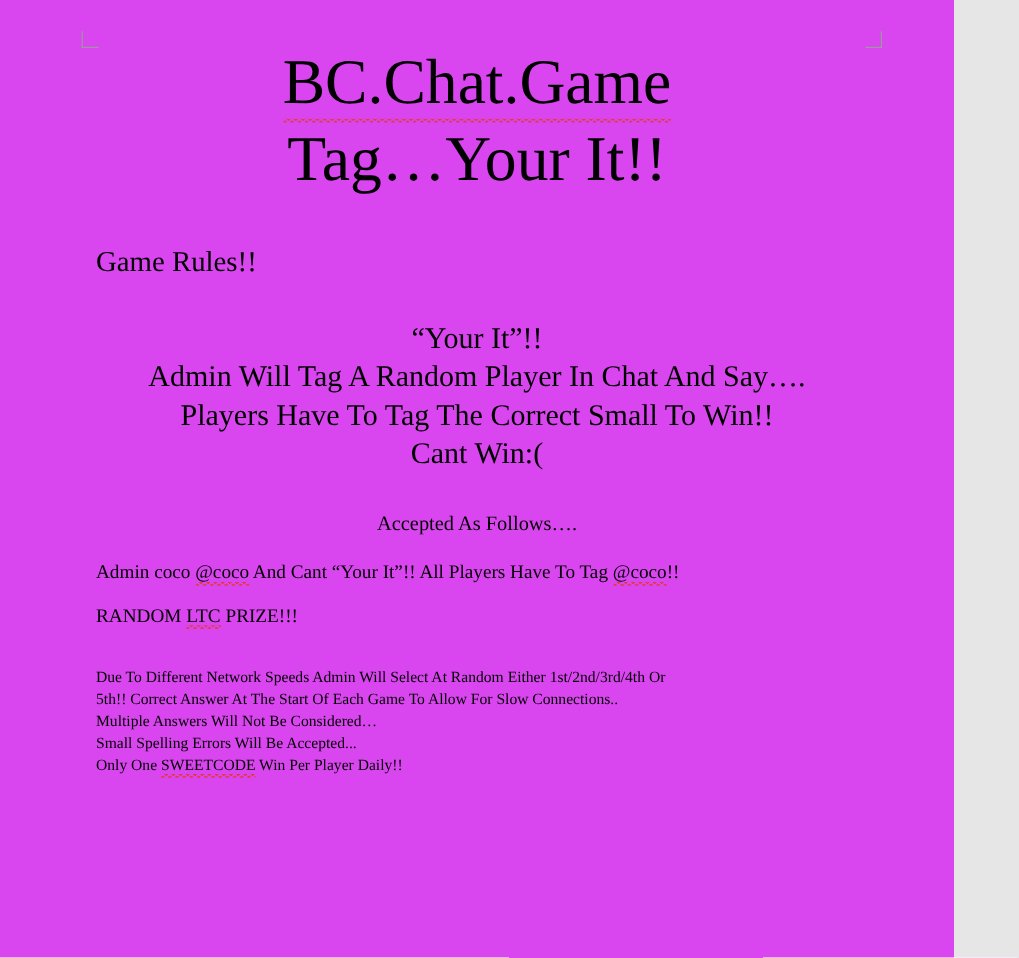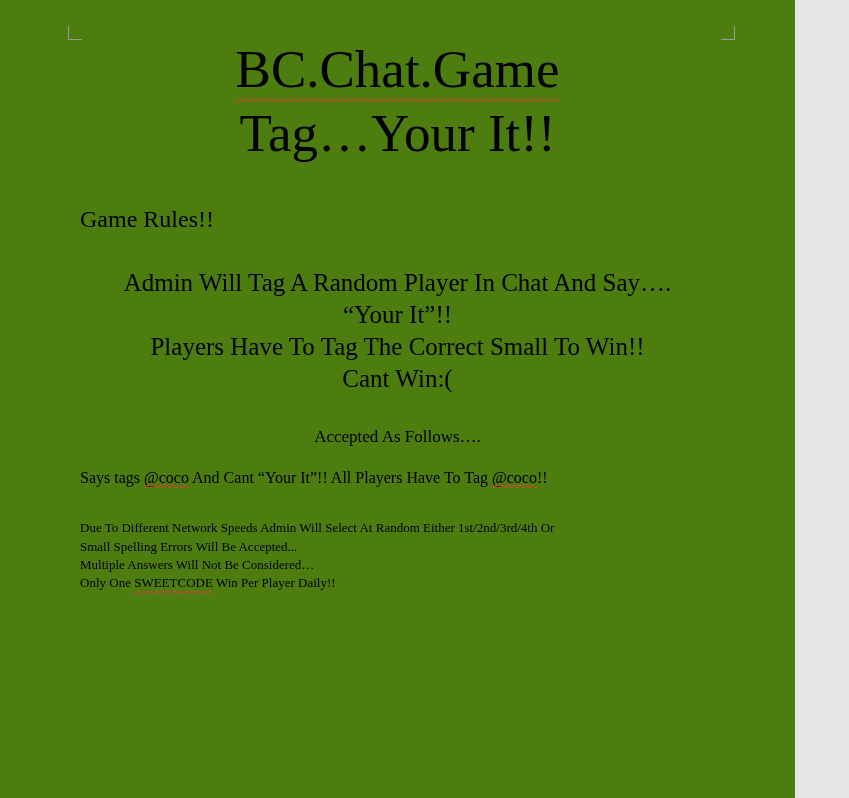--- a/index.html
+++ b/index.html
@@ -28,21 +28,21 @@
     width: 54px;
     height: 798px;
     background: #e6e6e6;
   }
   .page {
     position: absolute;
     top: 0;
     left: 0;
     width: 795px;
     height: 798px;
-    background: #4d7c0f;
+    background: #d946ef;
     box-sizing: border-box;
   }
   
   .mark {
     position: absolute;
     width: 13px;
     height: 13px;
   }
   .mark.tl {
     left: 68px;
@@ -142,37 +142,41 @@
       <div class="title-line">
         <span class="spell">BC.Chat.Game</span>
       </div>
 
       <div class="title-line h1-wrap">Tag…Your It!!</div>
 
       <div class="sub1">Game Rules!!</div>
 
 
       <div class="block-main">
+        <div>“Your It”!!</div>
         <div>Admin Will Tag A Random Player In Chat And Say….</div>
-        <div>“Your It”!!</div>
         <div>Players Have To Tag The Correct Small To Win!!</div>
         <div>Cant Win:(</div>
       </div>
 
       <div class="example">Accepted As Follows….</div>
 
       <div class="para">
-        <span>Says tags </span><span class="spell">@coco</span><span> And Cant “Your It”!! All Players Have To Tag </span><span class="spell">@coco</span><span>!!</span>
+        <span>Admin coco </span><span class="spell">@coco</span><span> And Cant “Your It”!! All Players Have To Tag </span><span class="spell">@coco</span><span>!!</span>
       </div>
 
+      <div class="para tight">
+        <span>RANDOM </span><span class="spell">LTC</span><span> PRIZE!!!</span>
+      </div>
 
       <div class="small-block">
         <div>Due To Different Network Speeds Admin Will Select At Random Either 1st/2nd/3rd/4th Or</div>
+        <div>5th!! Correct Answer At The Start Of Each Game To Allow For Slow Connections..</div>
+        <div>Multiple Answers Will Not Be Considered…</div>
         <div>Small Spelling Errors Will Be Accepted...</div>
-        <div>Multiple Answers Will Not Be Considered…</div>
         <div>
           <span>Only One </span><span class="spell">SWEETCODE</span><span> Win Per Player Daily!!</span>
         </div>
       </div>
 
     </div>
   </div>
 </div>
 
 </body></html>

